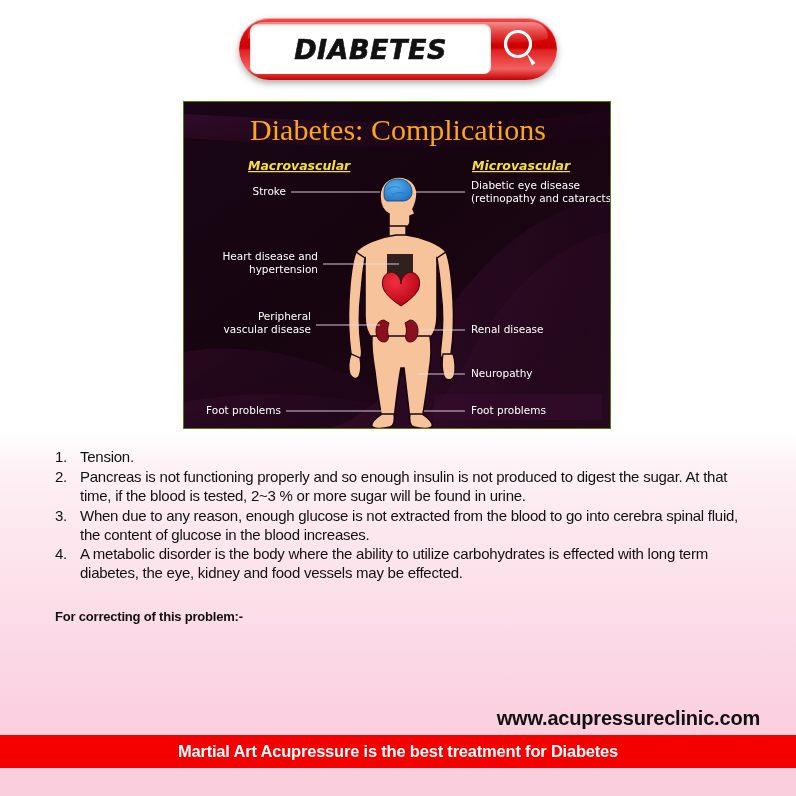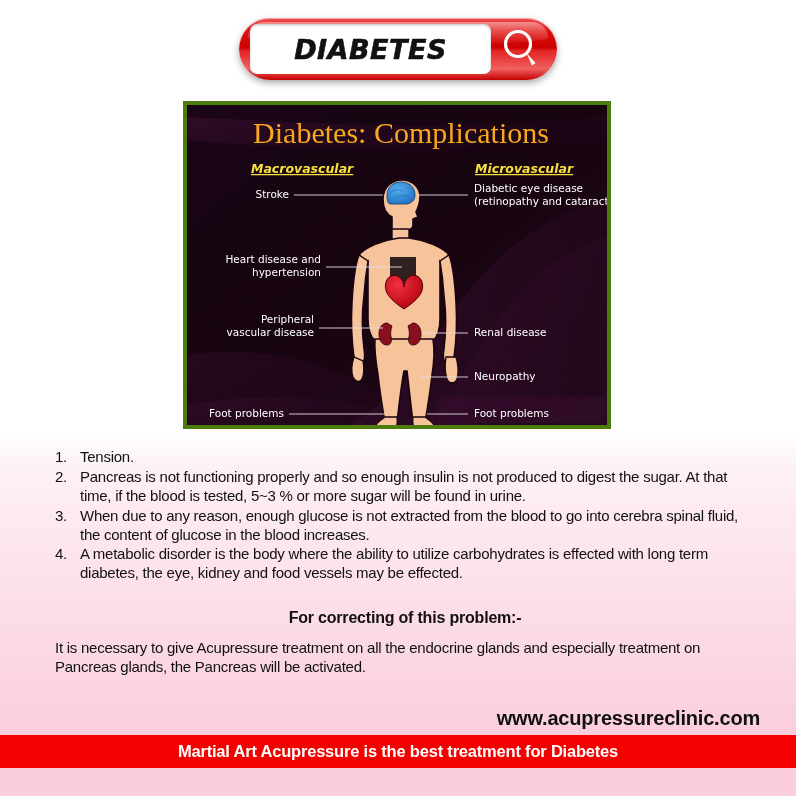--- a/index.html
+++ b/index.html
@@ -101,21 +101,21 @@
 
   
   .diagram {
     position: absolute;
     left: 183px;
     top: 101px;
     width: 428px;
     height: 328px;
     background: #0d0309;
     overflow: hidden;
-    border: 4px solid #4d7c0f;
+    border: 1px solid #4d7c0f;
   }
 
   .diag-svg { display: block; width: 428px; height: 328px; }
 
   
   .content {
     position: absolute;
     left: 55px;
     top: 448px;
     width: 700px;
@@ -147,26 +147,25 @@
 
   ol.causes li .num {
     position: absolute;
     left: 0;
     top: 0;
     width: 20px;
     text-align: left;
   }
 
   .sec-head2 {
-    font-size: 16px;
+    font-size: 13px;
     font-weight: 700;
     letter-spacing: -0.2px;
     margin-top: 26px;
-    margin-bottom: 12px;
-    text-align: center;
+    margin-bottom: 1px;
   }
 
   .para {
     font-size: 15px;
     line-height: 1.26;
     letter-spacing: -0.25px;
   }
 
   .website {
     position: absolute;
@@ -356,34 +355,33 @@
 
 <div class="content">
 
   <ol class="causes">
     <li>
       <span class="num">1.</span>
       <span>Tension.</span>
     </li>
     <li>
       <span class="num">2.</span>
-      <span>Pancreas is not functioning properly and so enough insulin is not produced to digest the sugar. At that time, if the blood is tested, 5~3 % or more sugar will be found in urine.</span>
+      <span>Pancreas is not functioning properly and so enough insulin is not produced to digest the sugar. At that time, if the blood is tested, 2~3 % or more sugar will be found in urine.</span>
     </li>
     <li>
       <span class="num">3.</span>
       <span>When due to any reason, enough glucose is not extracted from the blood to go into cerebra spinal fluid, the content of glucose in the blood increases.</span>
     </li>
     <li>
       <span class="num">4.</span>
       <span>A metabolic disorder is the body where the ability to utilize carbohydrates is effected with long term diabetes, the eye, kidney and food vessels may be effected.</span>
     </li>
   </ol>
 
   <div class="sec-head2">For correcting of this problem:-</div>
-  <div class="para">It is necessary to give Acupressure treatment on all the endocrine glands and especially treatment on Pancreas glands, the Pancreas will be activated.</div>
 </div>
 
 <div class="website">www.acupressureclinic.com</div>
 
 <div class="footer">
   <span class="footer-text">Martial Art Acupressure is the best treatment for Diabetes</span>
 </div>
 <div class="footer-strip"></div>
 
 </body></html>

